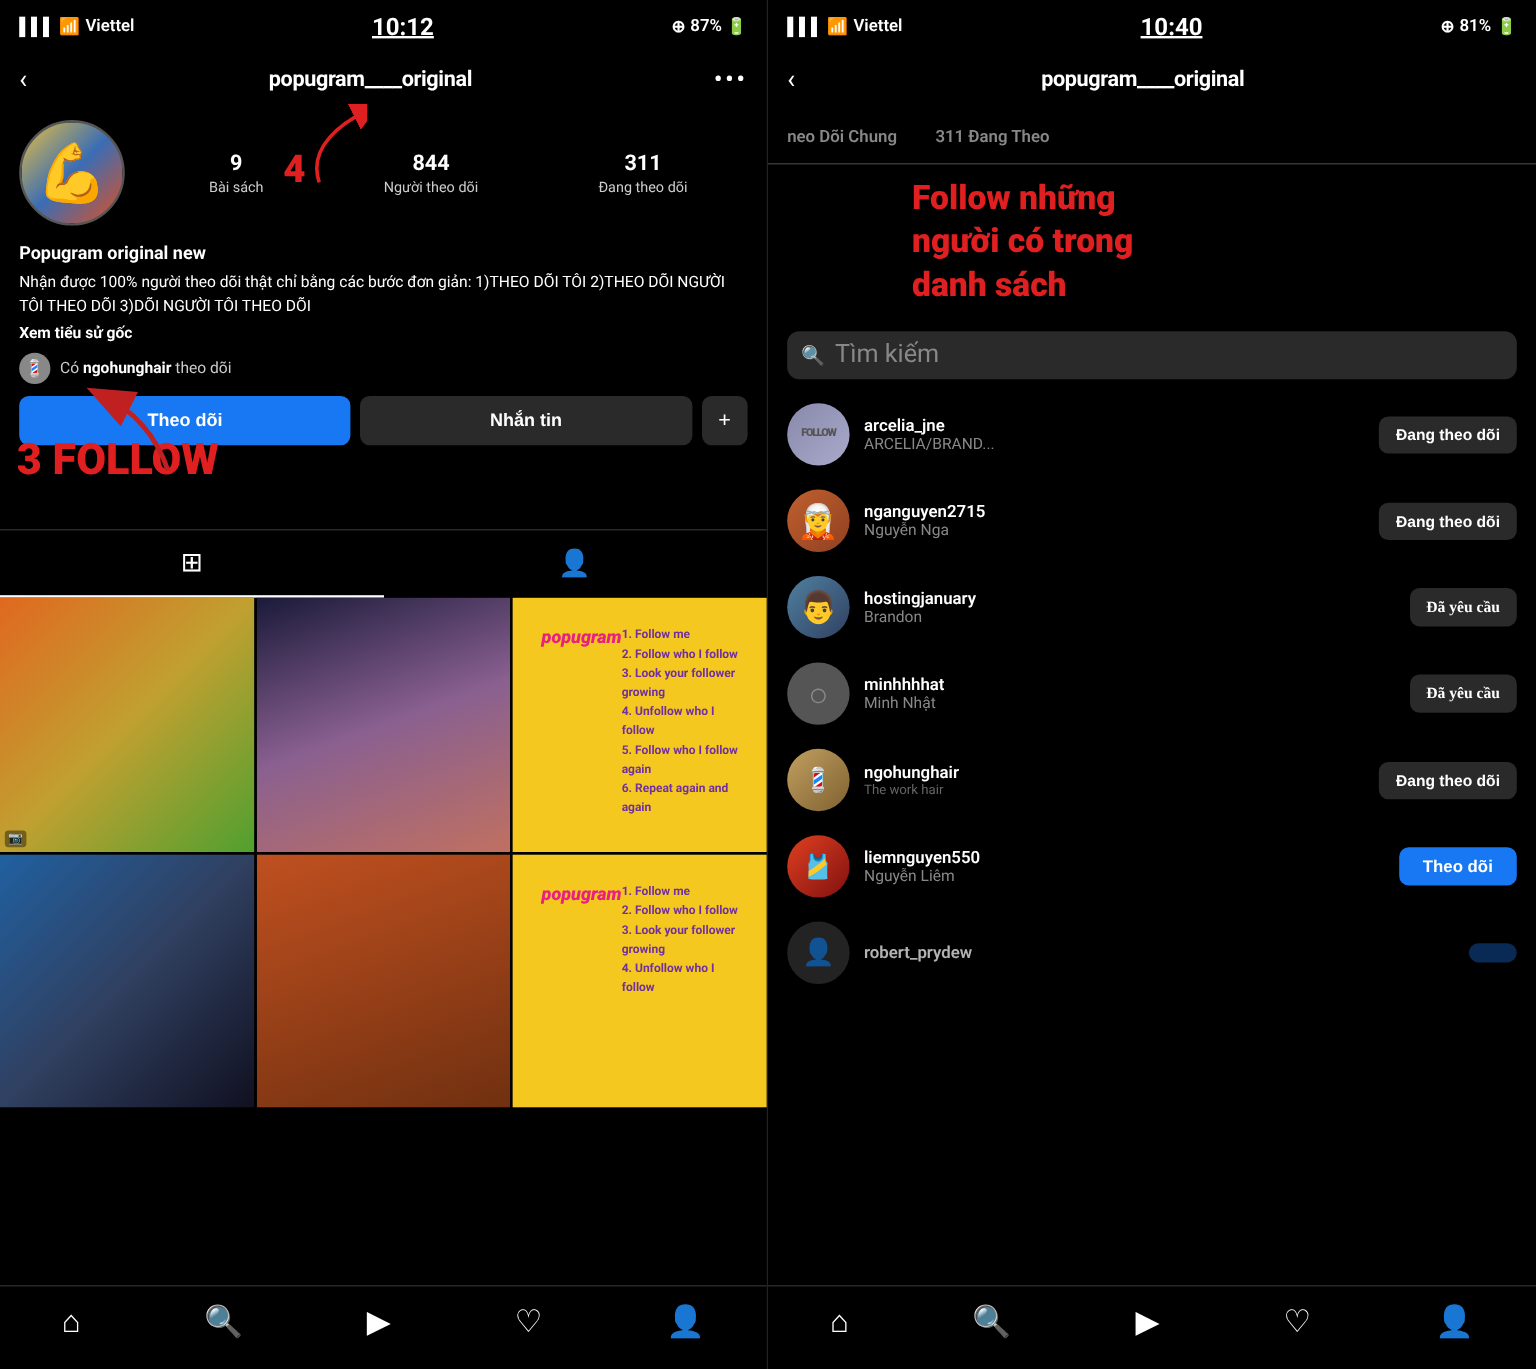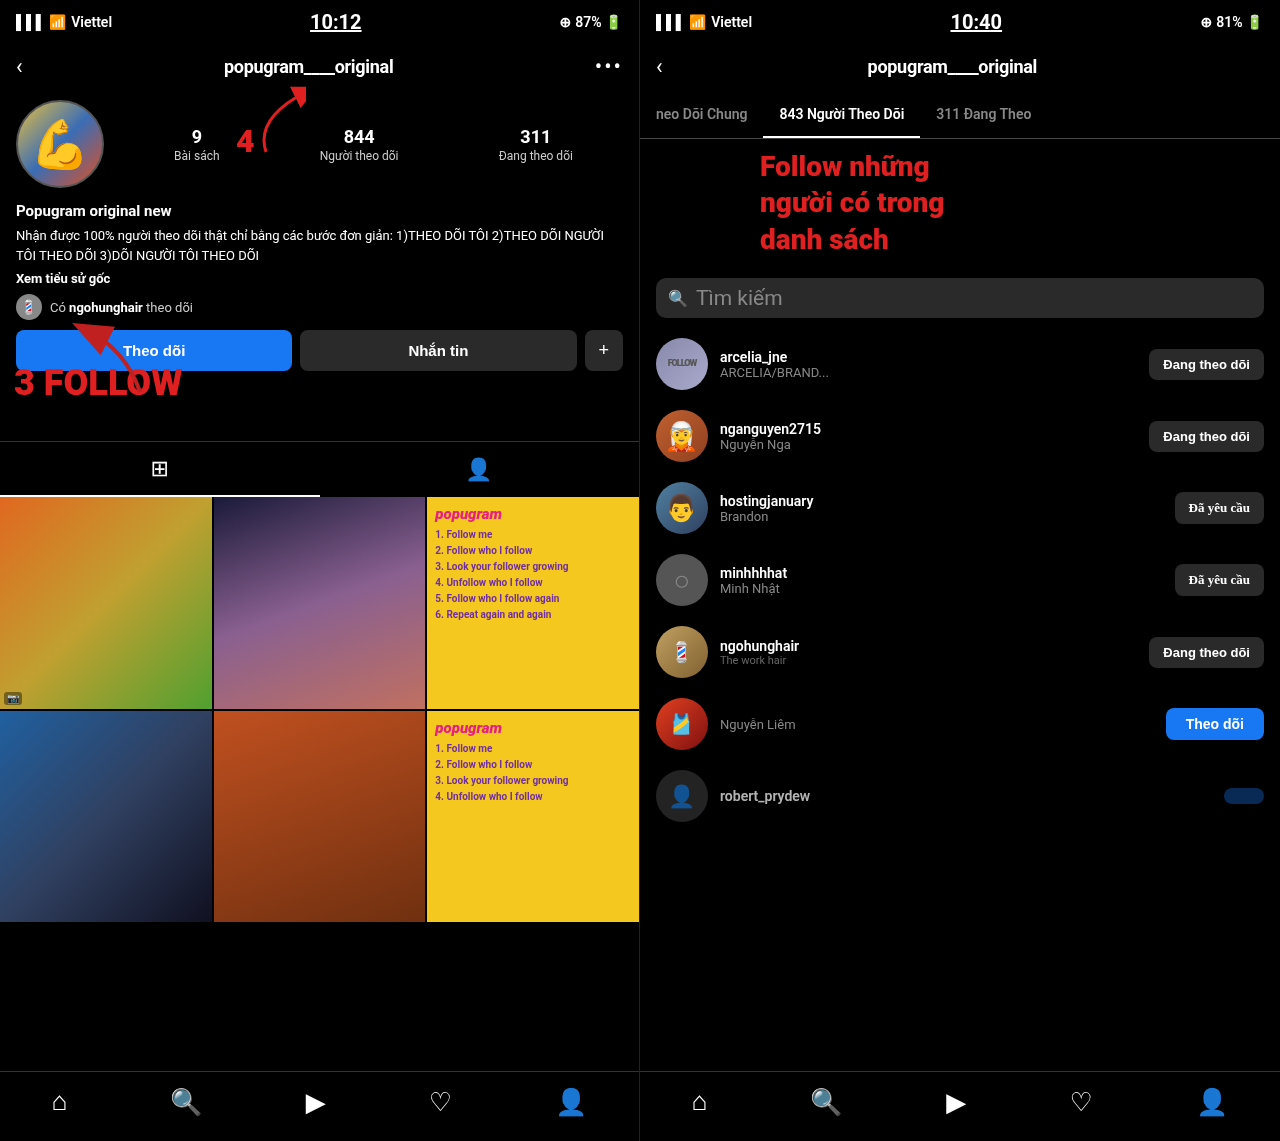--- a/index.html
+++ b/index.html
@@ -202,23 +202,23 @@
 
     
     .gi-1 { background: linear-gradient(135deg, #e06820, #c0a030, #50a030); }
     .gi-2 { background: linear-gradient(160deg, #1a1a3a, #8a6090, #c07060); }
 
     .popugram-card {
       background: #f5c820;
       color: #7030a0;
       font-size: 11px;
       font-weight: 700;
-      padding: 8px;
-      display: flex;
-      flex-direction: column;
+      padding: 24px;
+      display: flex;
+      flex-direction: row;
       height: 100%;
       width: 100%;
       position: relative;
     }
     .popugram-title {
       color: #e82080;
       font-size: 15px;
       font-weight: 900;
       font-style: italic;
       margin-bottom: 4px;
@@ -534,21 +534,20 @@
   </div>
 
   <div class="top-nav">
     <span class="nav-back">‹</span>
     <span class="nav-title">popugram____original</span>
     <span style="width:22px;"></span>
   </div>
 
   <div class="followers-tabs">
     <div class="ftab">neo Dõi Chung</div>
-    <div class="ftab active">843 Người Theo Dõi</div>
     <div class="ftab">311 Đang Theo</div>
   </div>
 
   <div class="annotation-follow-text">
     Follow những<br>người có trong<br>danh sách
   </div>
 
   <div class="search-bar">
     <span class="search-icon-wrap">🔍</span>
     <span class="search-input-display">Tìm kiếm</span>
@@ -609,20 +608,21 @@
         <div class="user-fullname" style="font-size:11px;color:#666;">The work hair</div>
       </div>
       <button class="btn-following">Đang theo dõi</button>
     </div>
 
     <div class="user-item">
       <div class="user-avatar ua-liem">
         <span style="font-size:20px;">🎽</span>
       </div>
       <div class="user-info">
+        <div class="user-username">liemnguyen550</div>
         <div class="user-fullname">Nguyễn Liêm</div>
       </div>
       <button class="btn-follow-blue">Theo dõi</button>
     </div>
 
     <div class="user-item" style="opacity:0.7;">
       <div class="user-avatar ua-robert">
         <span style="font-size:22px;color:#555;">👤</span>
       </div>
       <div class="user-info">

